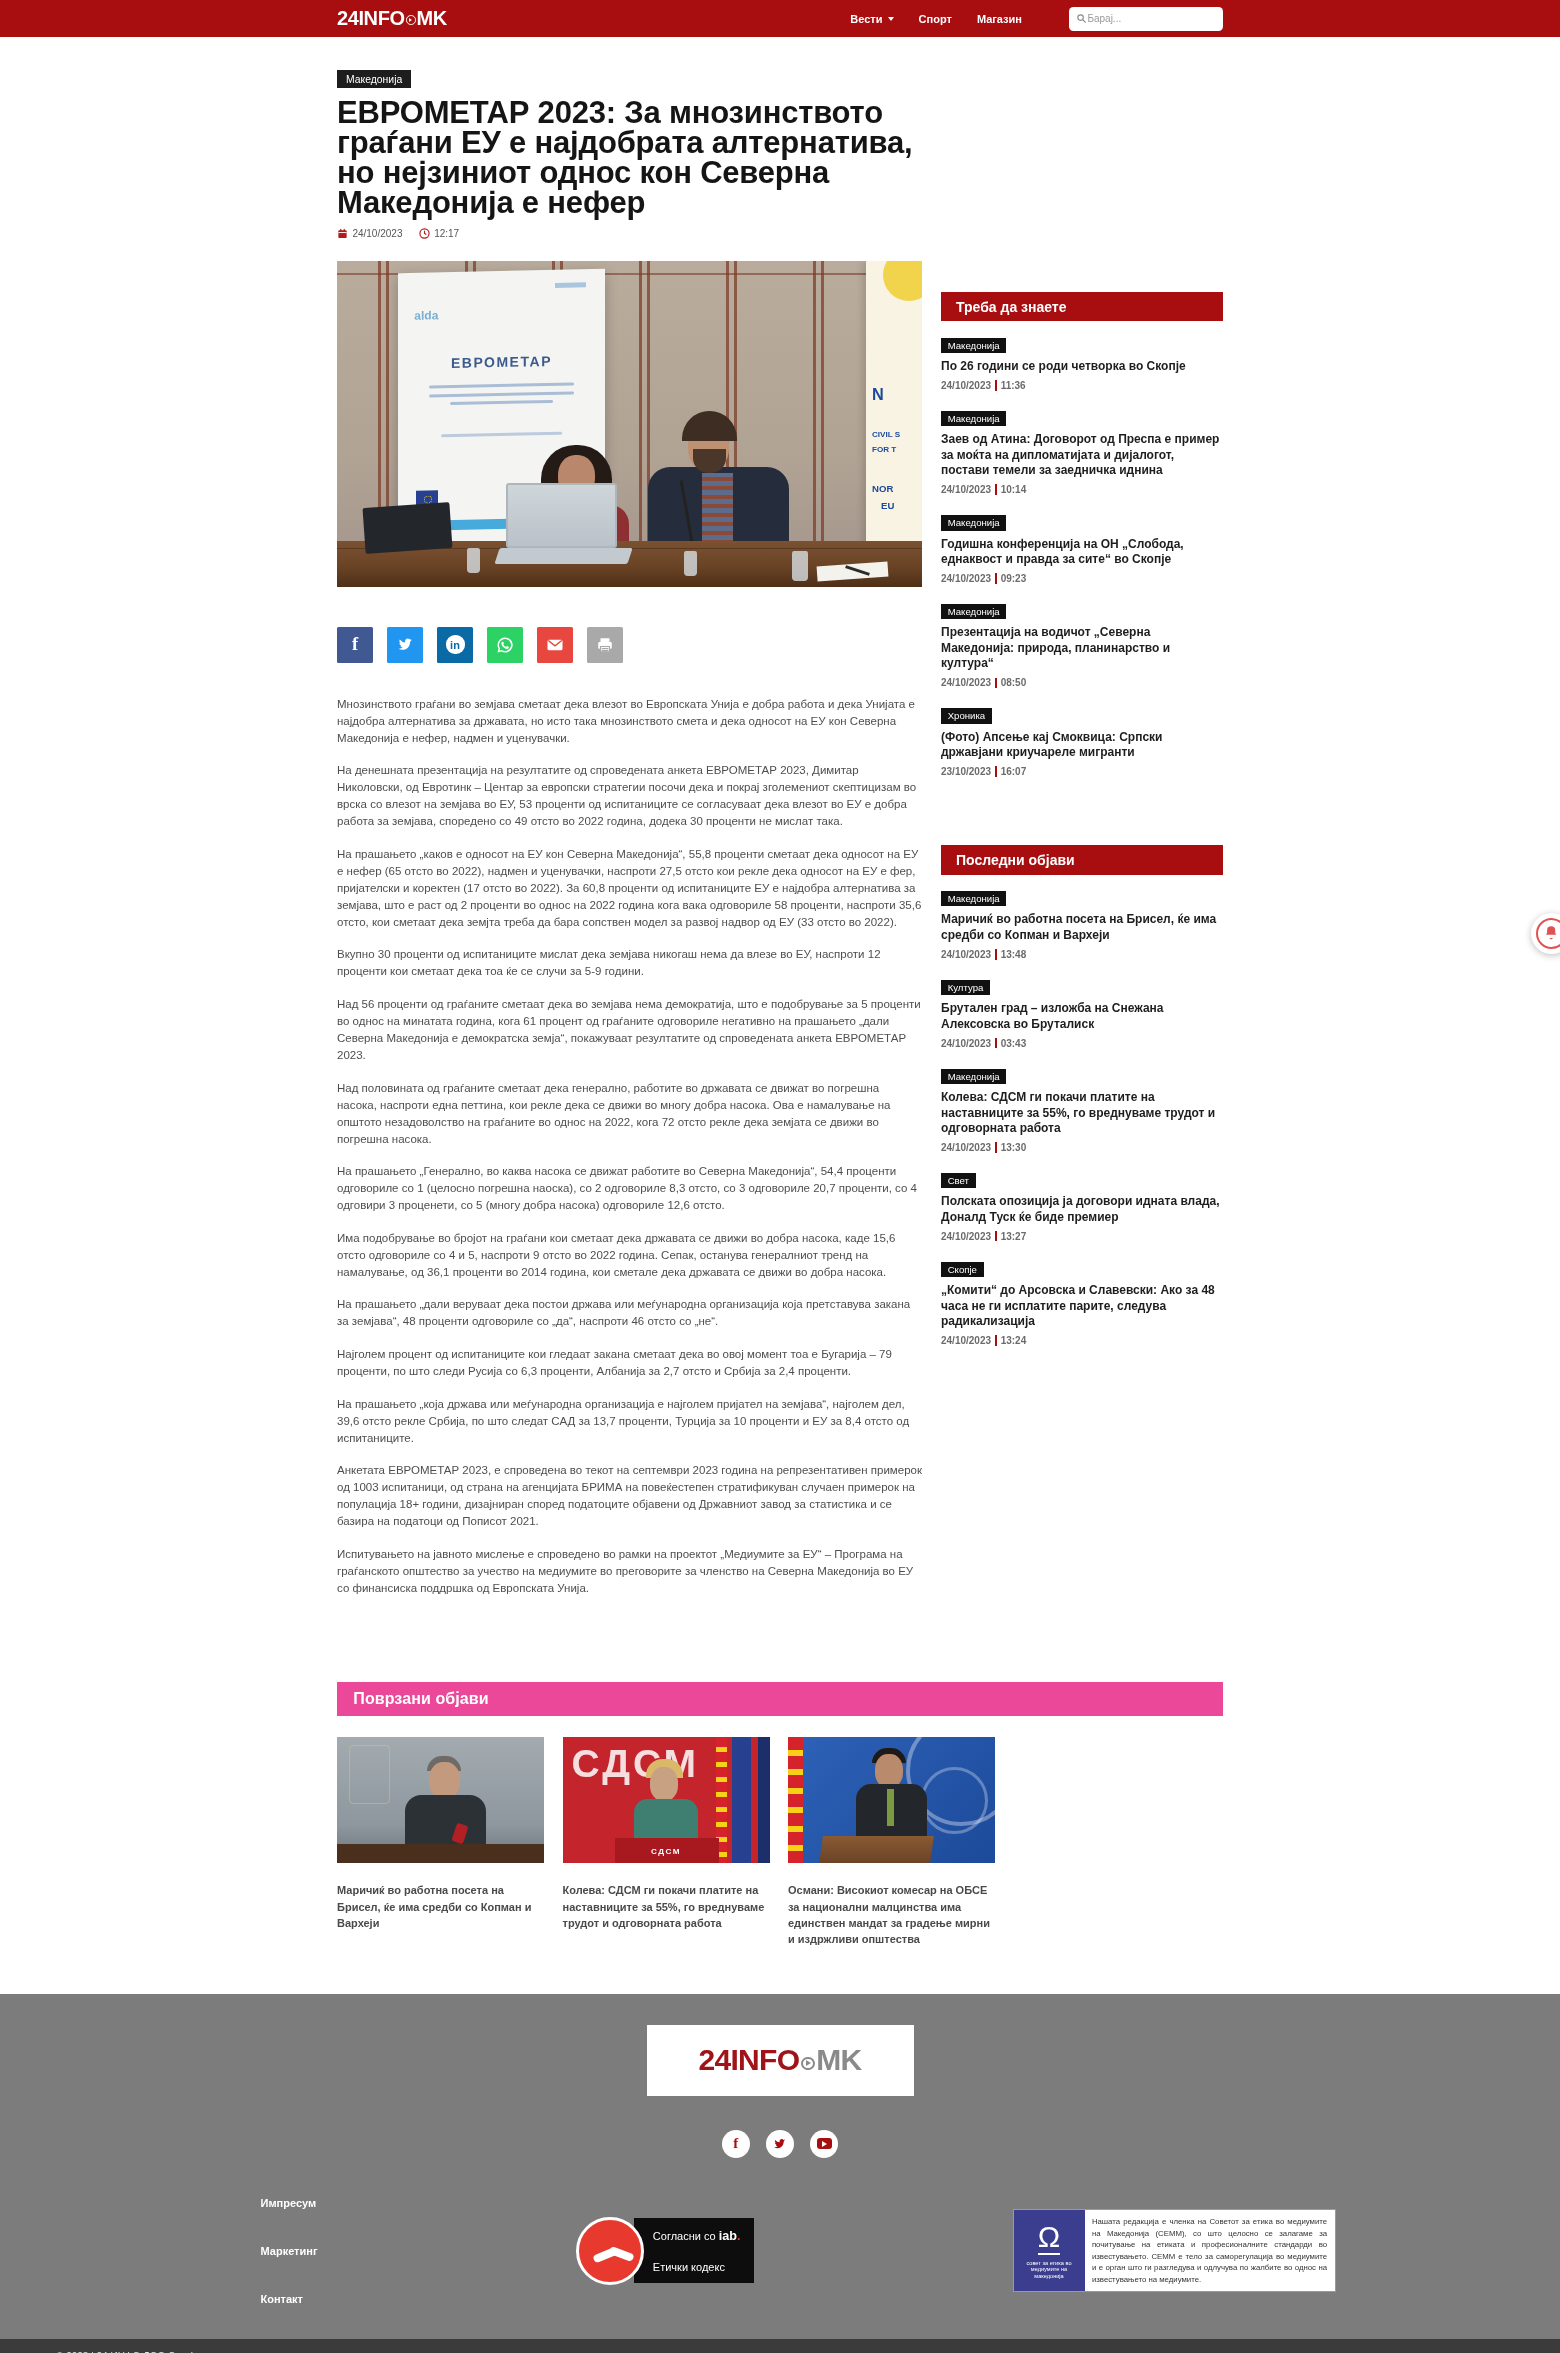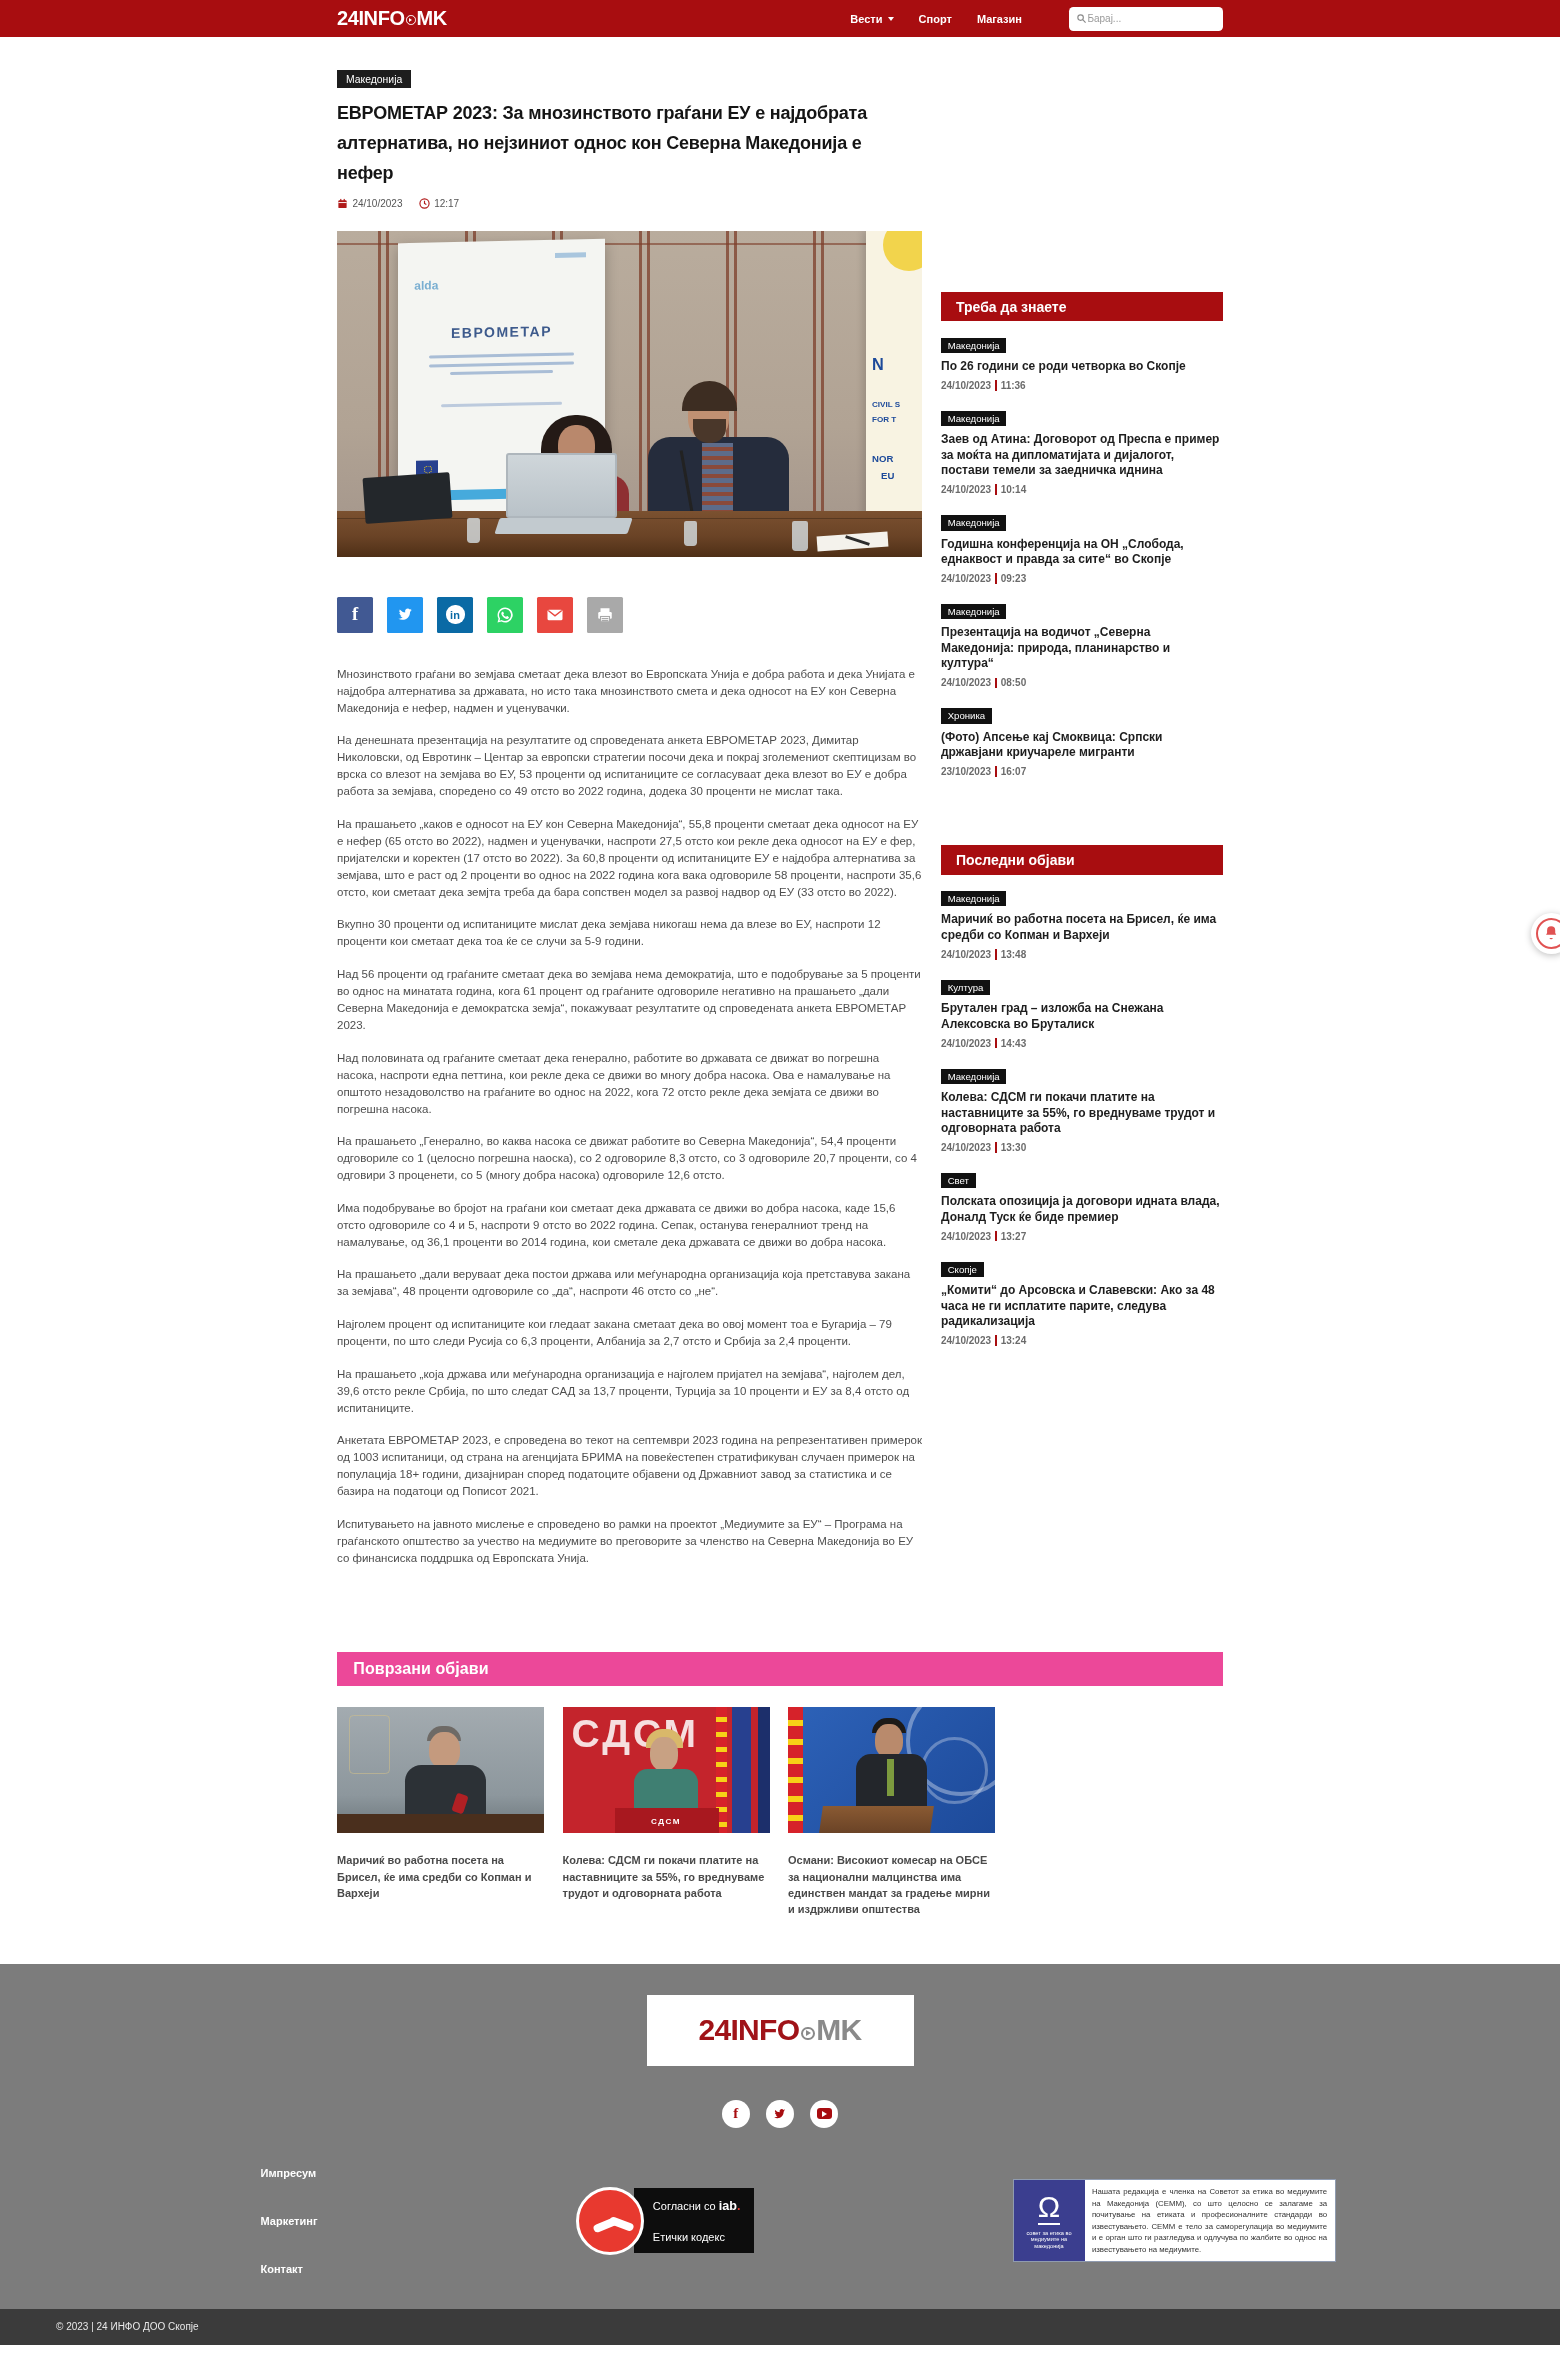--- a/index.html
+++ b/index.html
@@ -19,21 +19,21 @@
   .search-box input { border:none; outline:none; font-size:10px; color:#444; width:119px; font-family:"Liberation Sans", sans-serif; }
   .search-box input::placeholder { color:#9a9a9a; }
 
   
   .main { width:886px; margin:12px auto; display:flex; gap:19px; padding-top:21px; }
   .article-col { width:585px; }
   .side-col { width:282px; margin-top:222px; }
 
   
   .cat-badge { display:inline-block; background:#1d1d1d; color:#fff; font-size:10.4px; padding:3.7px 9px; cursor:pointer; }
-  h1.title { font-size:18px; line-height:30px; color:#151515; font-weight:bold; margin-top:9.6px; letter-spacing:-0.2px; }
+  h1.title { font-size:31px; line-height:30px; color:#151515; font-weight:bold; margin-top:9.6px; letter-spacing:-0.2px; }
   .meta { display:flex; align-items:center; gap:16.3px; margin-top:9.6px; color:#555; font-size:10px; }
   .meta .mitem { display:flex; align-items:center; gap:4.4px; }
   .micon { width:11px; height:11px; }
 
   
   .hero { position:relative; width:585px; height:326px; margin-top:22px; overflow:hidden;
           background:linear-gradient(180deg,#b9ac9d 0%,#b1a394 60%,#a2948a 100%); }
   .hero-stripes { position:absolute; inset:0;
     background:repeating-linear-gradient(90deg, transparent 0 41px, rgba(125,62,42,.75) 41px 44px, transparent 44px 49px, rgba(125,62,42,.75) 49px 52px, transparent 52px 87px); }
   .hero-molding { position:absolute; left:0; right:0; top:12px; height:2.2px; background:rgba(125,62,42,.6); }
@@ -400,21 +400,21 @@
                 <span class="pipe"></span>
                 <span>13:48</span>
               </span>
           </div>
           <div class="side-item">
             <span class="side-badge">Култура</span>
             <span class="side-title">Брутален град – изложба на Снежана Алексовска во Бруталиск</span>
             <span class="side-date">
                 <span>24/10/2023</span>
                 <span class="pipe"></span>
-                <span>14:43</span>
+                <span>03:43</span>
               </span>
           </div>
           <div class="side-item">
             <span class="side-badge">Македонија</span>
             <span class="side-title">Колева: СДСМ ги покачи платите на наставниците за 55%, го вреднуваме трудот и одговорната работа</span>
             <span class="side-date">
                 <span>24/10/2023</span>
                 <span class="pipe"></span>
                 <span>13:30</span>
               </span>

